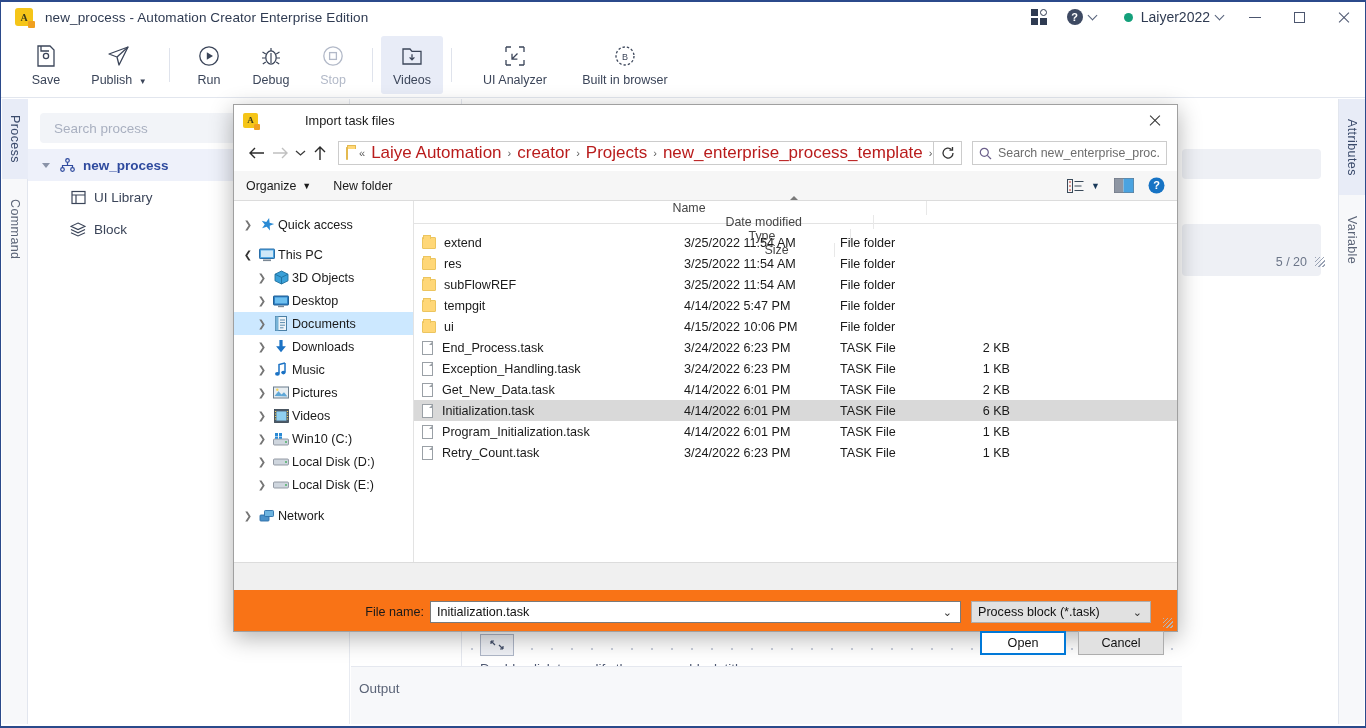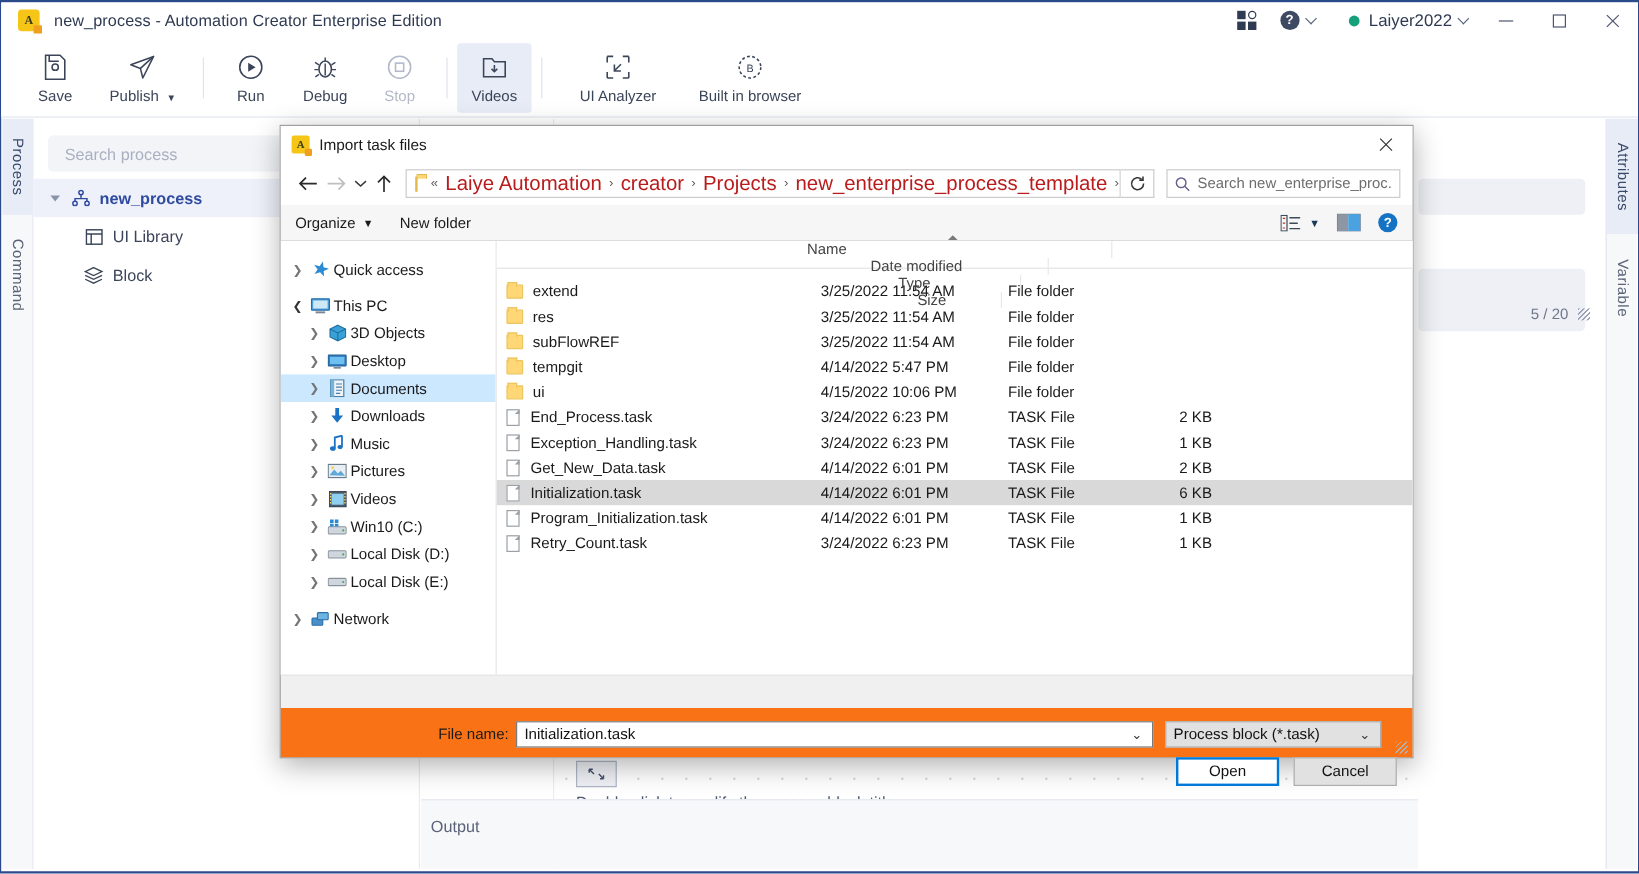--- a/index.html
+++ b/index.html
@@ -219,21 +219,21 @@
   #dlg-icon {
     width: 15px; height: 15px; background: #f5c518; border-radius: 2px; margin-right: 8px;
     position: relative;
     display:flex;align-items:center;justify-content:center;
     font-size: 9px; color:#3b3b1a; font-family:"Liberation Serif",serif; font-weight:bold;
   }
   #dlg-icon:after {
     content:""; position:absolute; right:-2px; bottom:-2px;
     width:6px;height:6px;background:#f0a020;border-radius:1px;
   }
-  #dlg-title-text { font-size: 12.8px; color: #1a1a1a; }
+  #dlg-title-text { font-size: 12.8px; color: #1a1a1a; margin-left: 39px; }
   #dlg-close {
     margin-left: auto; width: 45px; height: 30px;
     display: flex; align-items: center; justify-content: center;
   }
   #dlg-close .x { position: relative; width: 13px; height: 13px; }
   #dlg-close .x:before, #dlg-close .x:after {
     content:""; position:absolute; left:0; top:6px; width:14px;height:1.2px;background:#333;
   }
   #dlg-close .x:before{transform:rotate(45deg);} #dlg-close .x:after{transform:rotate(-45deg);}
 

